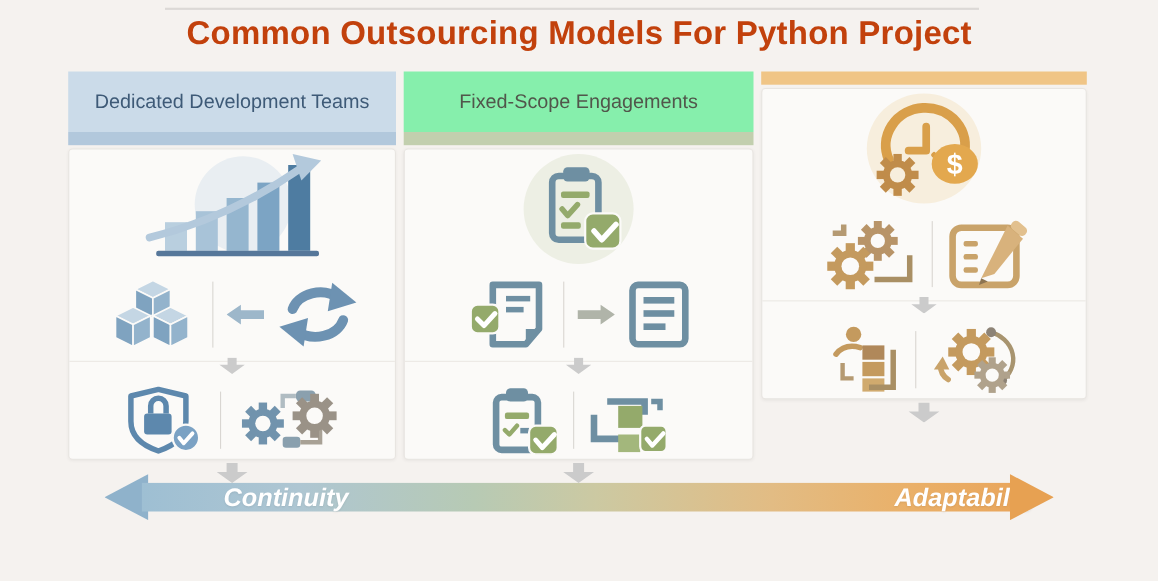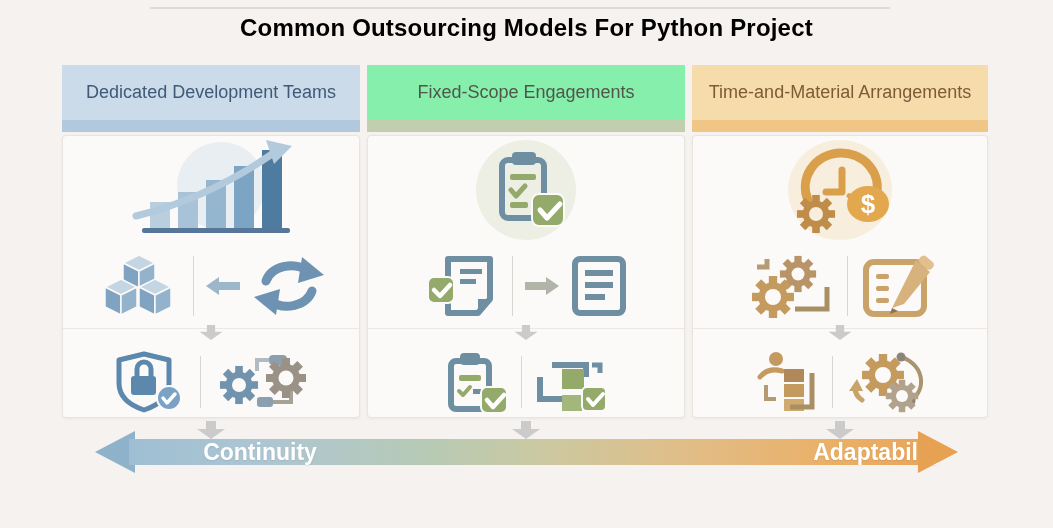--- a/index.html
+++ b/index.html
@@ -1,20 +1,20 @@
 <!DOCTYPE html>
 <html><head>
 <meta charset="utf-8">
 <style>
   html,body{margin:0;padding:0;background:#f5f2ef;}
   .canvas{position:relative;width:1053px;height:528px;background:#f5f2ef;overflow:hidden;
           font-family:"Liberation Sans",sans-serif;}
   .top-rule{position:absolute;left:150px;top:7px;width:740px;height:2px;background:#dcd9d6;}
   .page-title{position:absolute;left:0;top:14px;width:100%;text-align:center;
-              font-size:24px;font-weight:700;color:#000000;letter-spacing:.2px;margin:0;}
+              font-size:30px;font-weight:700;color:#c2410c;letter-spacing:.2px;margin:0;}
   .columns{position:absolute;left:62px;top:65px;width:926px;display:flex;justify-content:space-between;}
   .column{display:flex;flex-direction:column;}
   .col-0{width:298px;} .col-1{width:318px;} .col-2{width:296px;}
   .col-header{height:55px;display:flex;align-items:center;justify-content:center;
               font-size:18px;font-weight:500;}
   .col-0 .col-header{background:#cbdbe9;color:#3e5a77;}
   .col-1 .col-header{background:#86efac;color:#51564b;}
   .col-2 .col-header{background:#f6dcab;color:#7d5a38;}
   .col-strip{height:12px;}
   .col-0 .col-strip{background:#b2c8dc;}
@@ -27,21 +27,21 @@
   .row-pair{height:84px;display:flex;align-items:center;justify-content:center;gap:12px;}
   .row-pair.bottom{height:70px;}
   .vdiv{width:1px;height:60px;background:#d9d6d2;}
   .row-pair.bottom .vdiv{height:52px;}
   .mid-sep{position:relative;height:18px;border-top:1px solid #ebe8e4;}
   .mid-sep .sep-arrow{position:absolute;left:50%;top:-4px;transform:translateX(-50%);}
   .below-arrow{height:24px;display:flex;align-items:flex-start;justify-content:center;padding-top:3px;}
   .gray-arrow{fill:#cbcbcb;}
   .axis{position:absolute;left:95px;top:437px;width:863px;height:30px;}
   .axis-body{position:absolute;left:34px;right:34px;top:2px;bottom:2px;
-    background:linear-gradient(90deg,#9ebfd3 0%,#aec6d2 18%,#b7cab4 38%,#ccc9a2 52%,#e2bc84 72%,#eab068 88%,#e9a65c 100%);}
+    background:linear-gradient(90deg,#9ebfd3 0%,#aec6d2 18%,#b7cab4 38%,#ccc9a2 52%,#e2bc84 72%,#eab068 88%,#e9a65c 100%);font-style:italic;}
   .axis-tip{position:absolute;top:-6px;width:40px;height:42px;}
   .axis-tip.left{left:0;background:#8fb2cb;clip-path:polygon(100% 0,0 50%,100% 100%);}
   .axis-tip.right{right:0;background:#e7a152;clip-path:polygon(0 0,100% 50%,0 100%);}
   .axis-label{position:absolute;top:0;height:26px;line-height:26px;transform:translateX(-50%);
               color:#ffffff;font-size:23px;font-weight:600;text-shadow:0 1px 2px rgba(0,0,0,.08);white-space:nowrap;}
   .lbl-0{left:131px;} .lbl-1{left:430px;} .lbl-2{left:750px;}
   svg{display:block;}
 </style>
 </head>
 <body>
@@ -239,23 +239,20 @@
         </div>
       </div>
       <div class="below-arrow">
         <svg width="34" height="18" viewBox="0 0 34 18">
             <use href="#darr" class="gray-arrow"></use>
           </svg>
       </div>
     </section>
 
     <section class="column col-2">
-      <div class="col-header">
-        <span>Time-and-Material Arrangements</span>
-      </div>
       <div class="col-strip"></div>
       <div class="card">
         <div class="row-hero">
           <span>
             <svg width="112" height="104" viewBox="0 0 112 104">
               <ellipse cx="56" cy="52" rx="52" ry="50" fill="#f7eedd"></ellipse>
               <path d="M24 62 A 36 34 0 1 1 92 58" stroke="#d99f4a" stroke-width="9" fill="none" stroke-linecap="round"></path>
               <path d="M58 32 V54 H42" stroke="#d99f4a" stroke-width="7" fill="none" stroke-linecap="round" stroke-linejoin="round"></path>
               <rect x="62" y="58" width="12" height="5" rx="2" transform="rotate(45 68 60)" fill="#d99f4a"></rect>
               <use href="#gear" x="12" y="56" width="40" height="40" fill="#c08c4a"></use>

